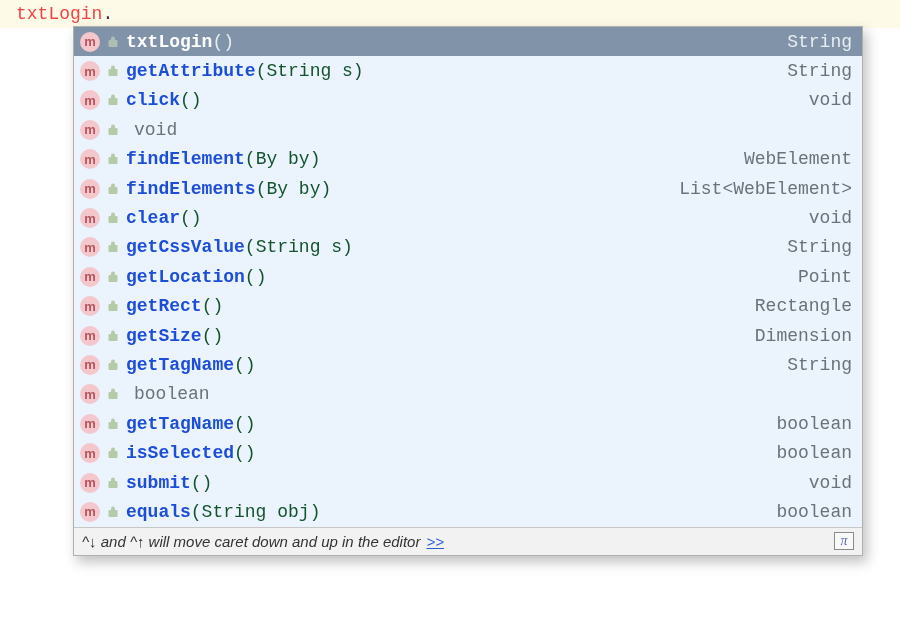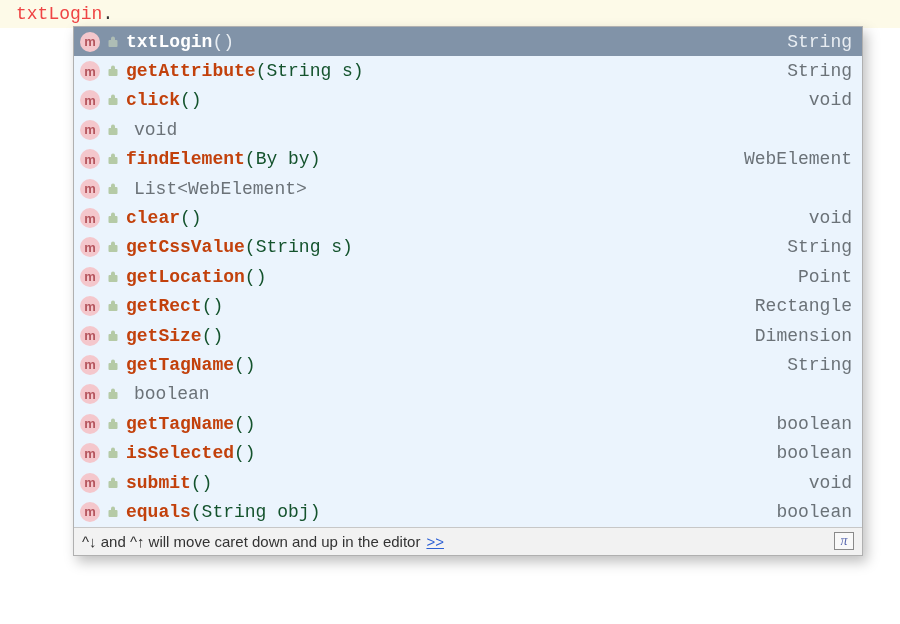--- a/index.html
+++ b/index.html
@@ -69,39 +69,39 @@
       width: 14px;
       margin-right: 6px;
       display: flex;
       align-items: center;
       justify-content: center;
       flex-shrink: 0;
     }
     .row.selected .lock svg path { fill: #d4e0c0; }
     .lock svg path { fill: #88a85f; }
     .row .sig { flex: 1; white-space: nowrap; overflow: hidden; }
-    .row .name { font-weight: bold; color: #c2410c; }
+    .row .name { font-weight: bold; color: #1d4ed8; }
     .row.selected .name { color: #fff; }
     .row .params { color: #14532d; }
     .row.selected .params { color: #e8edf2; }
     .row .ret { color: #6b7278; margin-left: 8px; white-space: nowrap; }
     .row.selected .ret { color: #e8edf2; }
     .hint {
       background: #f2f2f2;
       border-top: 1px solid #c7c7c7;
       padding: 4px 8px;
       font-size: 15px;
       font-family: -apple-system, BlinkMacSystemFont, "Segoe UI", sans-serif;
       color: #333;
       display: flex;
       align-items: center;
       height: 28px;
       justify-content: space-between;
     }
-    .hint .left { display: flex; align-items: center; }
+    .hint .left { display: flex; align-items: center; font-style: italic; }
     .hint .link { color: #2b5fd4; text-decoration: underline; margin-left: 6px; cursor: pointer; }
     .hint .pi {
       width: 20px;
       height: 18px;
       border: 1px solid #8a8a8a;
       display: flex;
       align-items: center;
       justify-content: center;
       background: #f9f9f9;
       font-family: serif;
@@ -170,20 +170,21 @@
         <div class="sig"><span class="name">findElement</span><span class="params">(By by)</span></div>
         <div class="ret">WebElement</div>
       </div>
       <div class="row">
         <div class="icon-m">m</div>
         <div class="lock">
           <svg width="10" height="12" viewBox="0 0 10 12">
             <path d="M3 4 V2.5 a2 2 0 0 1 4 0 V4 h-4 Z M1.5 4 h7 a1 1 0 0 1 1 1 v5 a1 1 0 0 1 -1 1 h-7 a1 1 0 0 1 -1 -1 v-5 a1 1 0 0 1 1 -1 Z" fill="#88a85f" opacity="0.55"></path>
           </svg>
         </div>
+        <div class="sig"><span class="name">findElements</span><span class="params">(By by)</span></div>
         <div class="ret">List&lt;WebElement&gt;</div>
       </div>
       <div class="row">
         <div class="icon-m">m</div>
         <div class="lock">
           <svg width="10" height="12" viewBox="0 0 10 12">
             <path d="M3 4 V2.5 a2 2 0 0 1 4 0 V4 h-4 Z M1.5 4 h7 a1 1 0 0 1 1 1 v5 a1 1 0 0 1 -1 1 h-7 a1 1 0 0 1 -1 -1 v-5 a1 1 0 0 1 1 -1 Z" fill="#88a85f" opacity="0.55"></path>
           </svg>
         </div>
         <div class="sig"><span class="name">clear</span><span class="params">()</span></div>

